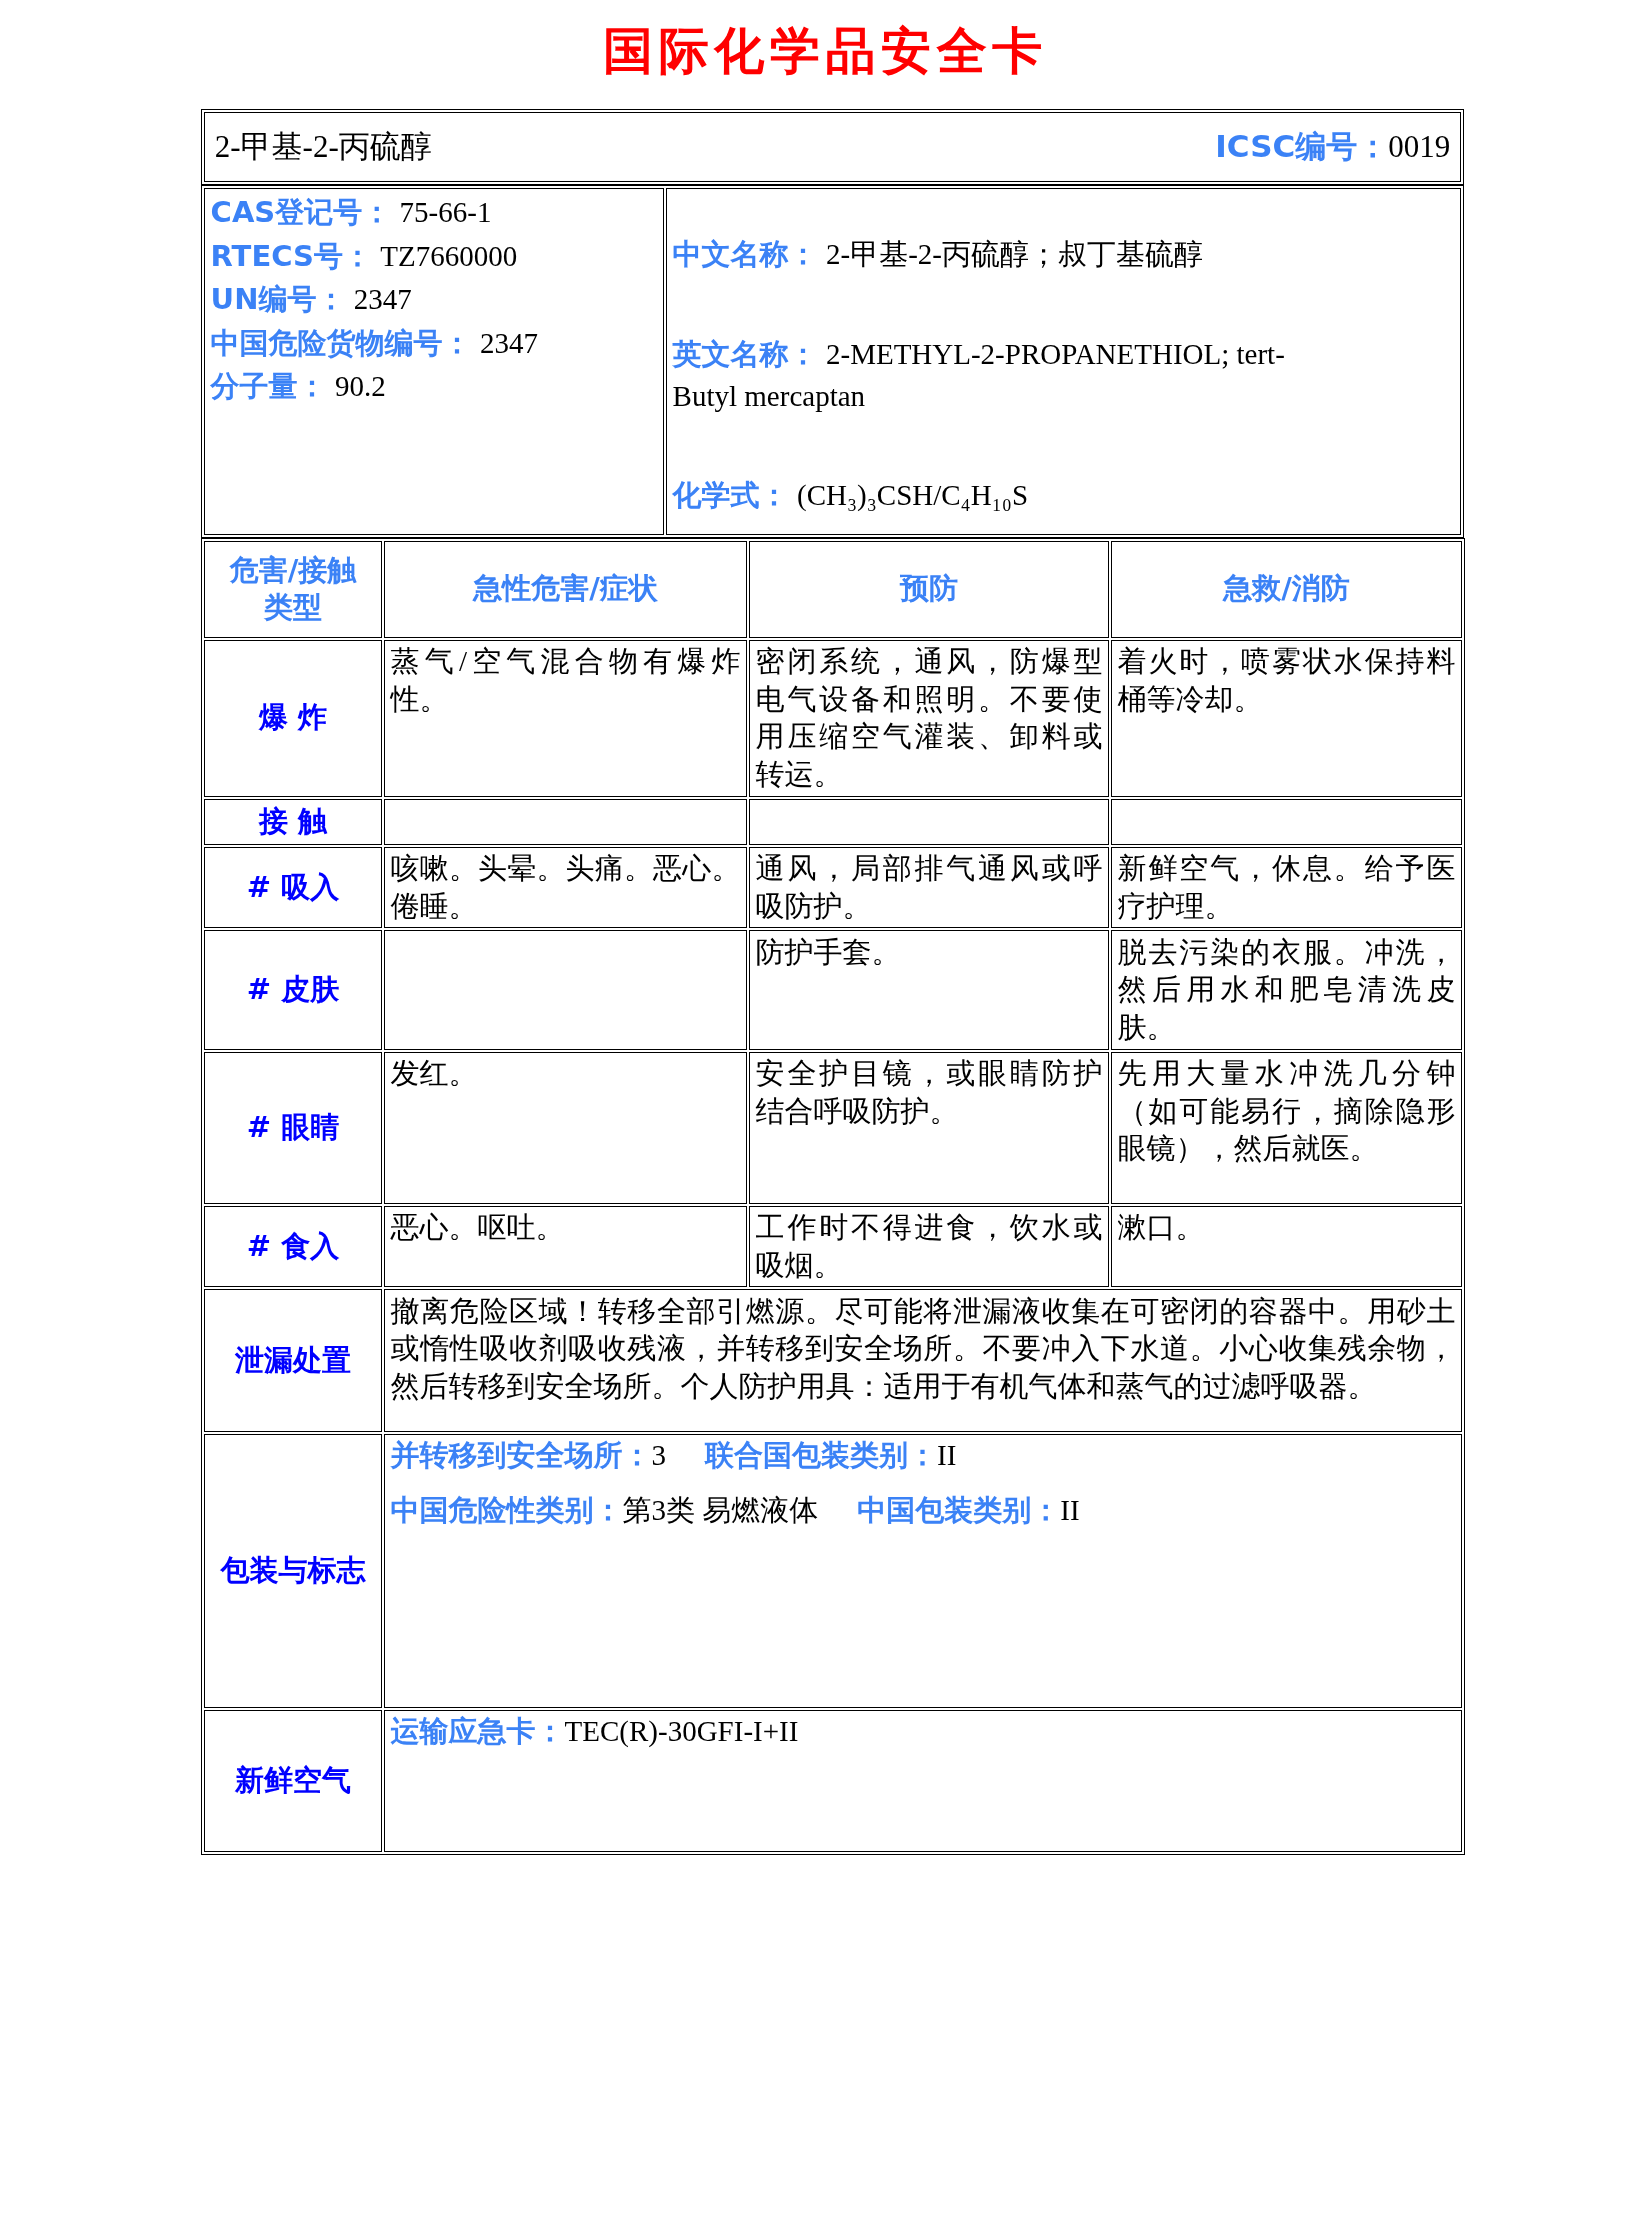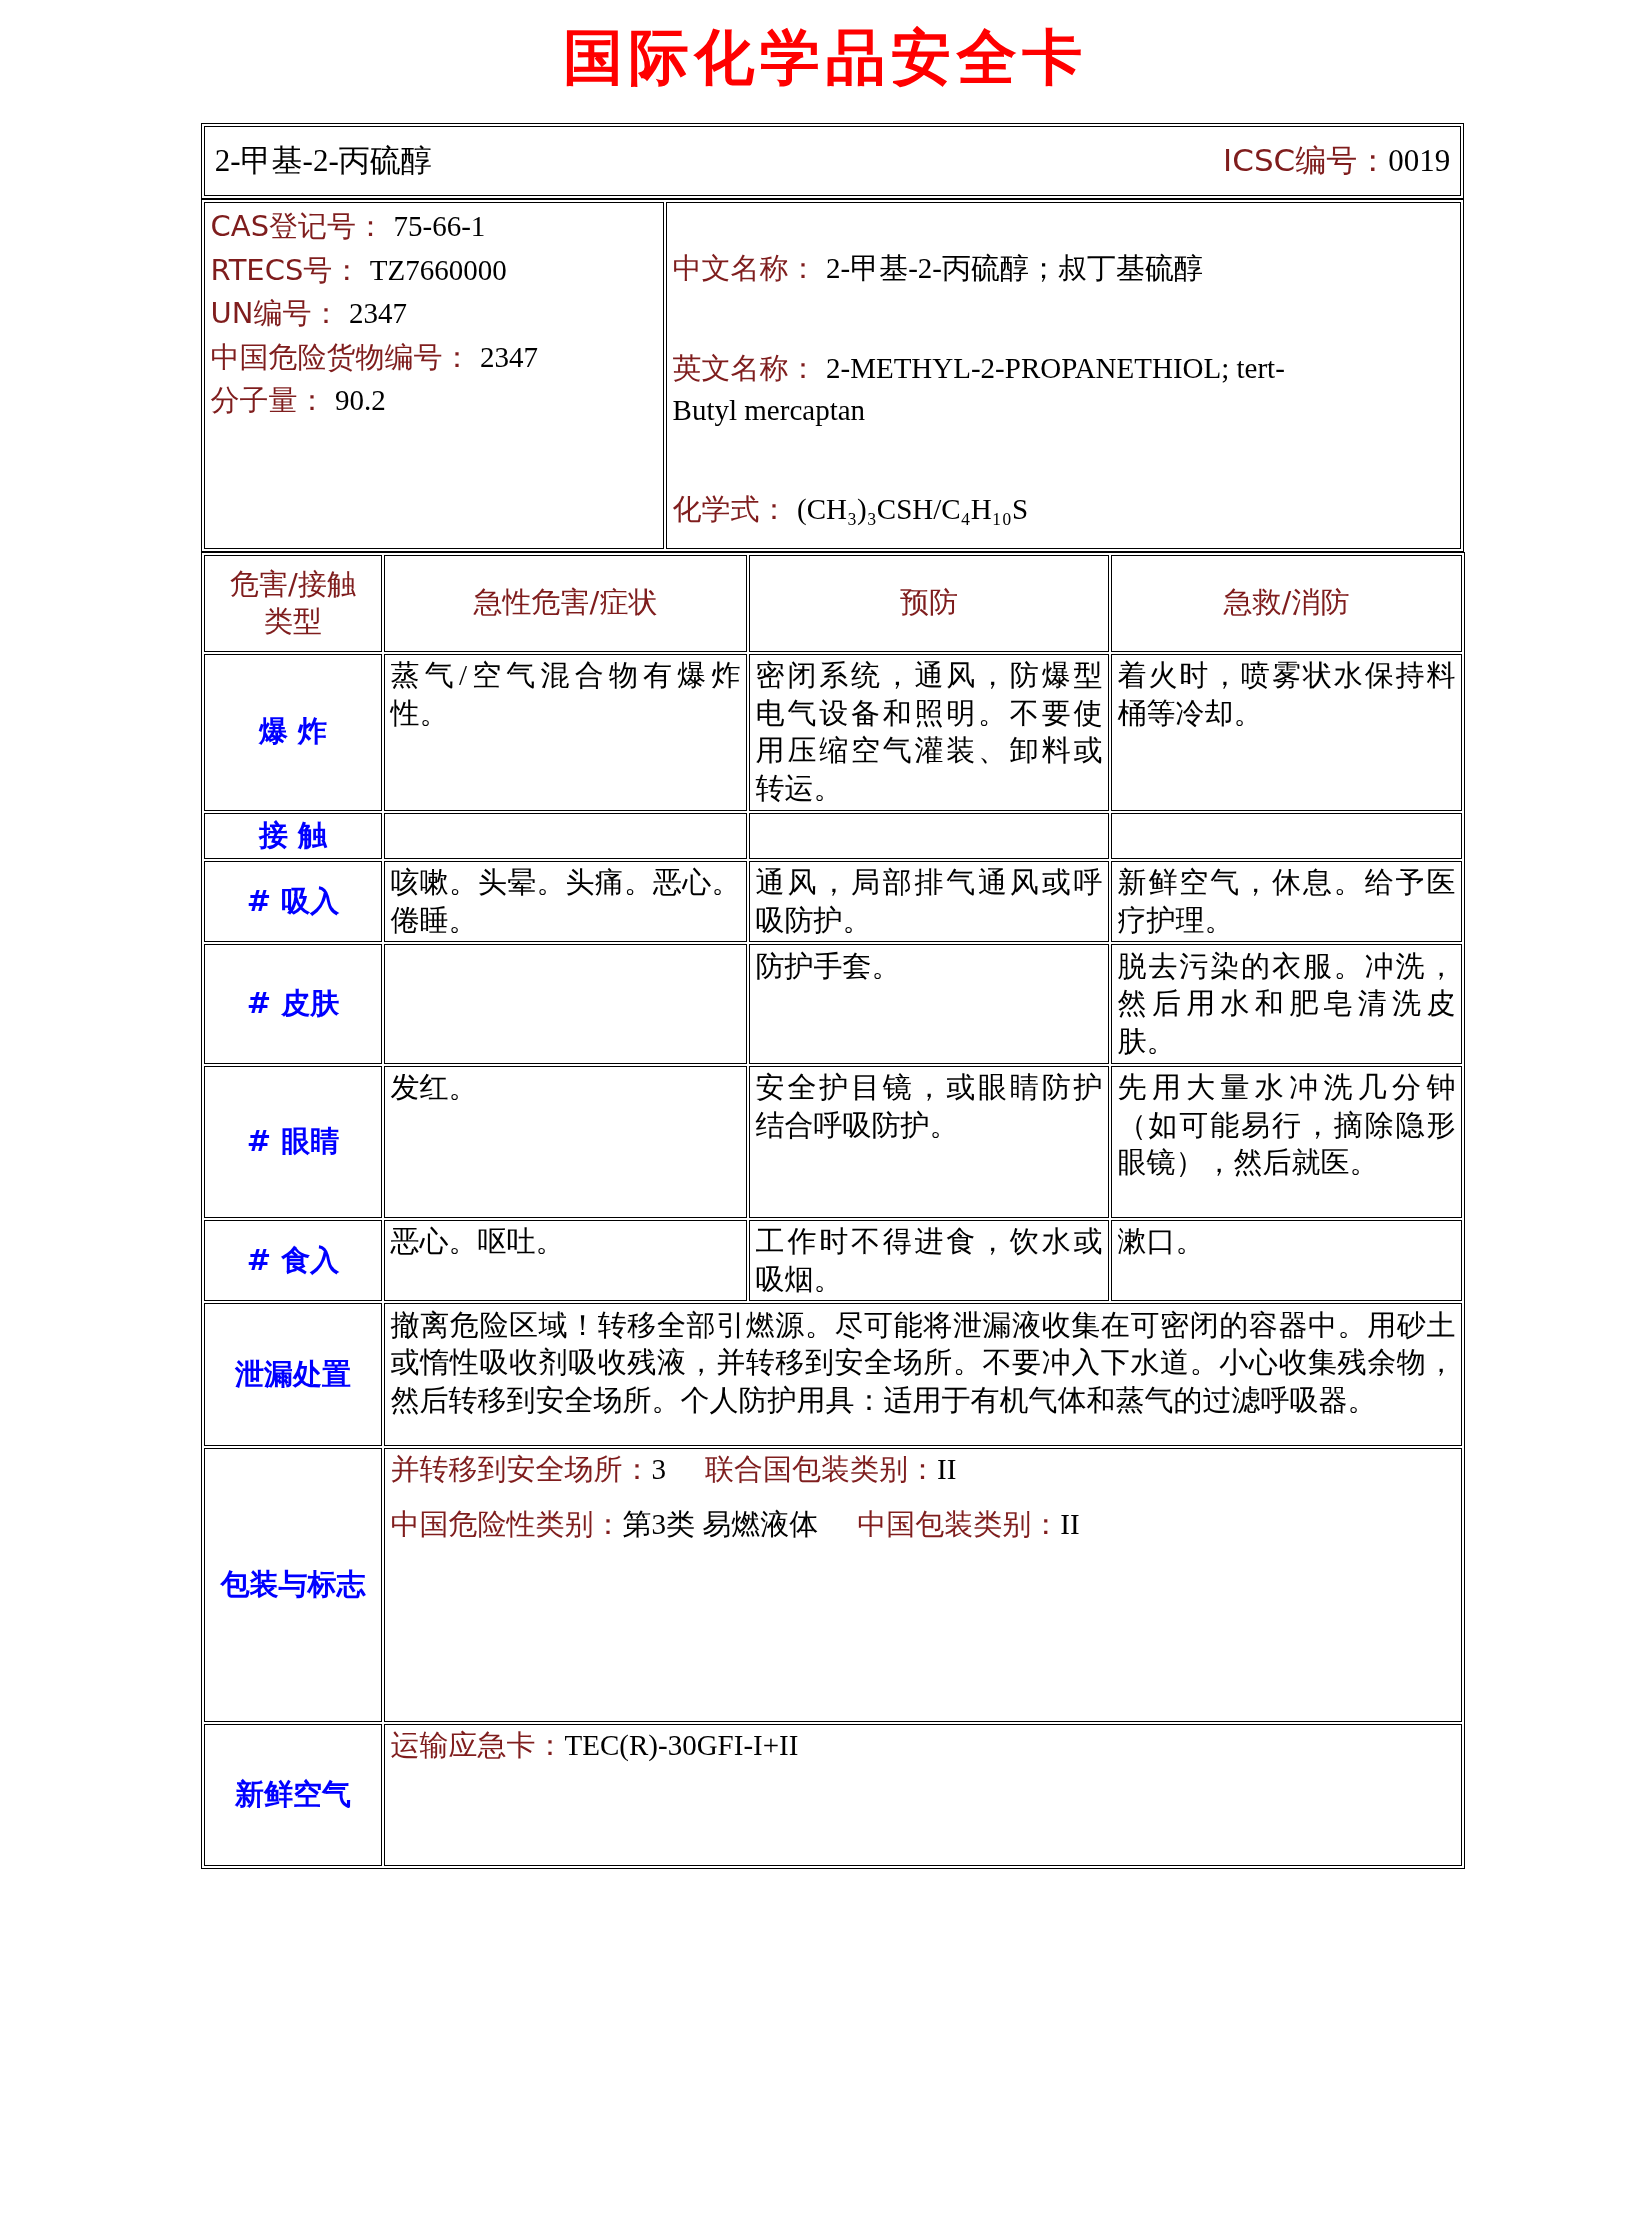--- a/index.html
+++ b/index.html
@@ -12,21 +12,21 @@
     height: 2216px;
     position: relative;
     font-family: "Liberation Serif", "DejaVu Serif", serif;
     color: #000000;
   }
   .page-title {
     margin: 18px 0 24px 0;
     text-align: center;
     font-family: "DejaVu Sans", "Liberation Sans", sans-serif;
     font-weight: bold;
-    font-size: 60px;
+    font-size: 50px;
     letter-spacing: 5.6px;
     color: #ff0000;
   }
   .doc {
     width: 1263px;
     margin-left: 201px;
   }
   table.tbl {
     table-layout: fixed;
     width: 1263px;
@@ -37,23 +37,23 @@
   }
   table.tbl td {
     border: 1.4px solid #000000;
     padding: 2.1px 5.6px;
     vertical-align: top;
     font-size: 29px;
     line-height: 1.3;
     overflow: hidden;
   }
   .blue-label {
-    color: #7f1d1d;
+    color: #3b82f6;
     font-family: "DejaVu Sans", "Liberation Sans", sans-serif;
-    font-weight: normal;
+    font-weight: bold;
   }
   .val { margin-left: 8.4px; }
   
   .name-cell { height: 64px; vertical-align: middle !important; }
   .name-flex { display: flex; justify-content: space-between; align-items: center; padding: 0 4.2px; text-align: center; }
   .chem-name { font-size: 31px; }
   .icsc-group { font-size: 31px; }
   
   .info-left-cell { height: 209px; line-height: 1.5 !important; }
   .info-right-cell { height: 209px; }

